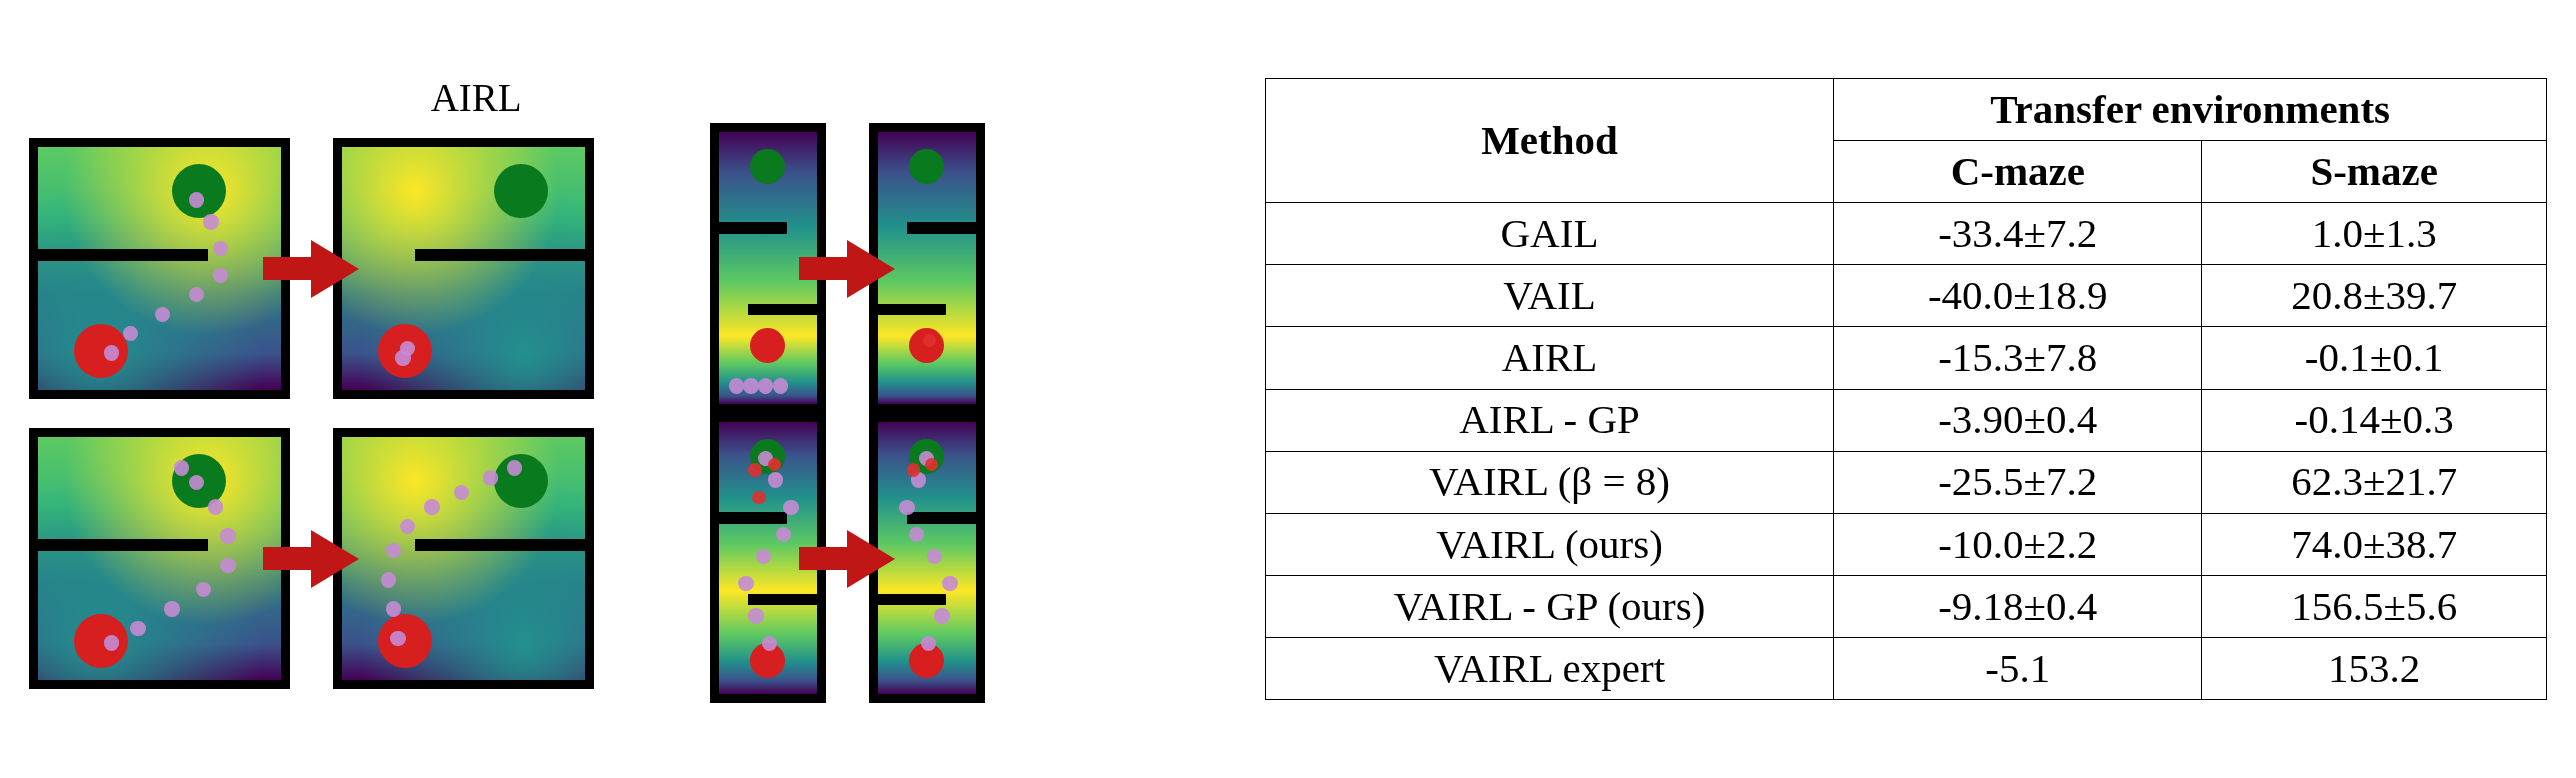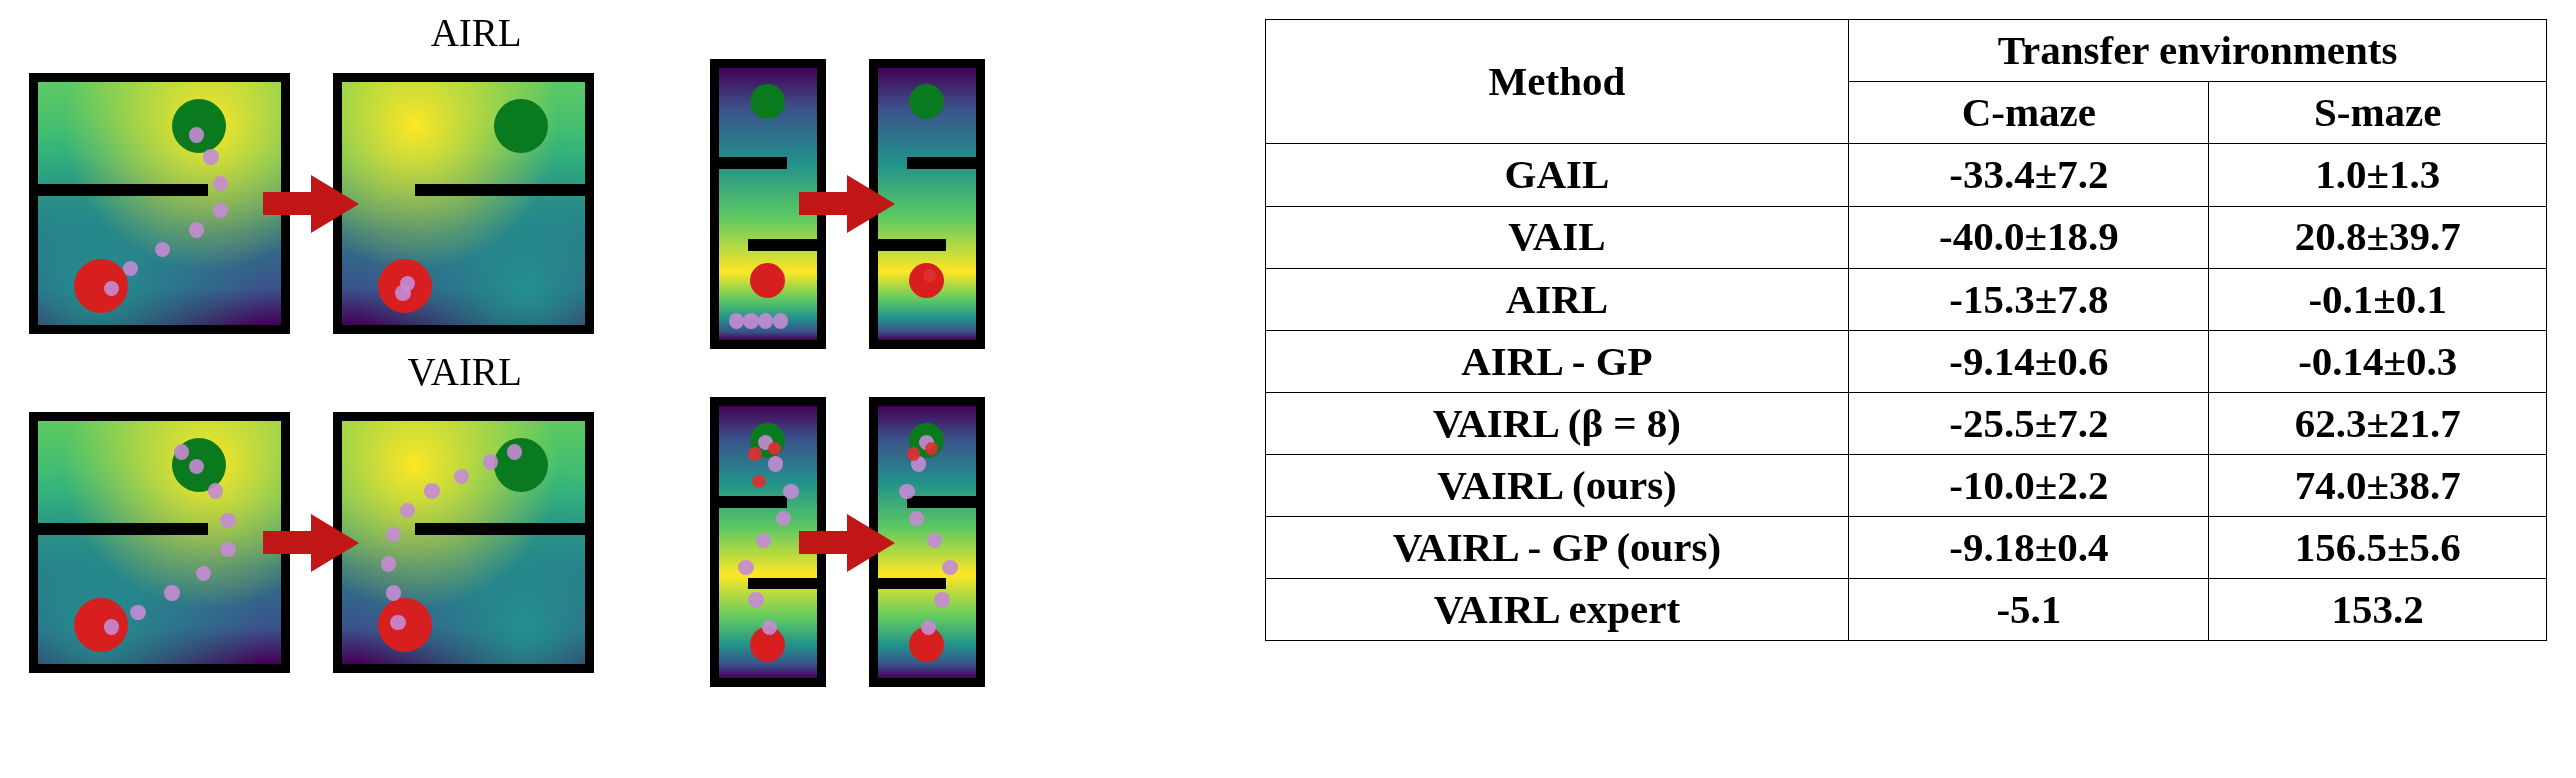--- a/index.html
+++ b/index.html
@@ -9,21 +9,21 @@
     font-family: "Times New Roman", Times, serif;
     font-size: 35px;
     color: #000;
   }
   .page {
     display: flex;
     flex-direction: row;
     width: 2576px;
     height: 778px;
     box-sizing: border-box;
-    align-items: flex-start;
+    align-items: center;
   }
   .figure-col {
     width: 1255px;
     display: flex;
     flex-direction: column;
     justify-content: space-between;
     padding: 9.7px 19.3px 9.7px 29px;
     box-sizing: border-box;
   }
   .table-col {
@@ -158,21 +158,21 @@
   table.results {
     border-collapse: collapse;
     width: 100%;
     font-size: 41px;
     line-height: 1.3;
   }
   table.results th, table.results td {
     border: 1.9px solid #000;
     padding: 3.9px 17.4px;
     text-align: center;
-    font-weight: bold;
+    font-weight: normal;
   }
   table.results th {
     font-weight: bold;
   }
   .bold {
     font-weight: bold;
   }
   .sep-row td {
     border-top: 3.9px solid #000;
   }
@@ -235,21 +235,20 @@
             <div class="wall-h" style="left:0; top:63%; width:70%;"></div>
             <div class="dot-goal-s" style="left:32%; top:6%;"></div>
             <div class="dot-start-s" style="left:32%; top:72%;"></div>
             <div class="traj-dot-r" style="left:46%; top:74%;"></div>
           </div>
         </div>
       </div>
     </div>
 
     <div class="fig-row">
-      <div class="fig-label">VAIRL</div>
       <div class="fig-pair-strip">
         <div class="c-pair">
           <div class="maze c-maze heat-c1">
             <div class="wall-h" style="left:0; top:42%; width:70%;"></div>
             <div class="dot-goal" style="left:55%; top:7%;"></div>
             <div class="dot-start" style="left:15%; bottom:5%;"></div>
             <div class="traj-dot" style="left:27%; bottom:12%;"></div>
             <div class="traj-dot" style="left:38%; bottom:18%;"></div>
             <div class="traj-dot" style="left:52%; bottom:26%;"></div>
             <div class="traj-dot" style="left:65%; bottom:34%;"></div>
@@ -345,21 +344,21 @@
             <td>-40.0±18.9</td>
             <td>20.8±39.7</td>
           </tr>
           <tr>
             <td>AIRL</td>
             <td>-15.3±7.8</td>
             <td>-0.1±0.1</td>
           </tr>
           <tr>
             <td>AIRL - GP</td>
-            <td class="bold">-9.14±0.6</td>
+            <td class="bold">-3.90±0.4</td>
             <td>-0.14±0.3</td>
           </tr>
           <tr>
             <td>VAIRL (β = 8)</td>
             <td>-25.5±7.2</td>
             <td>62.3±21.7</td>
           </tr>
           <tr>
             <td>VAIRL (ours)</td>
             <td>-10.0±2.2</td>

